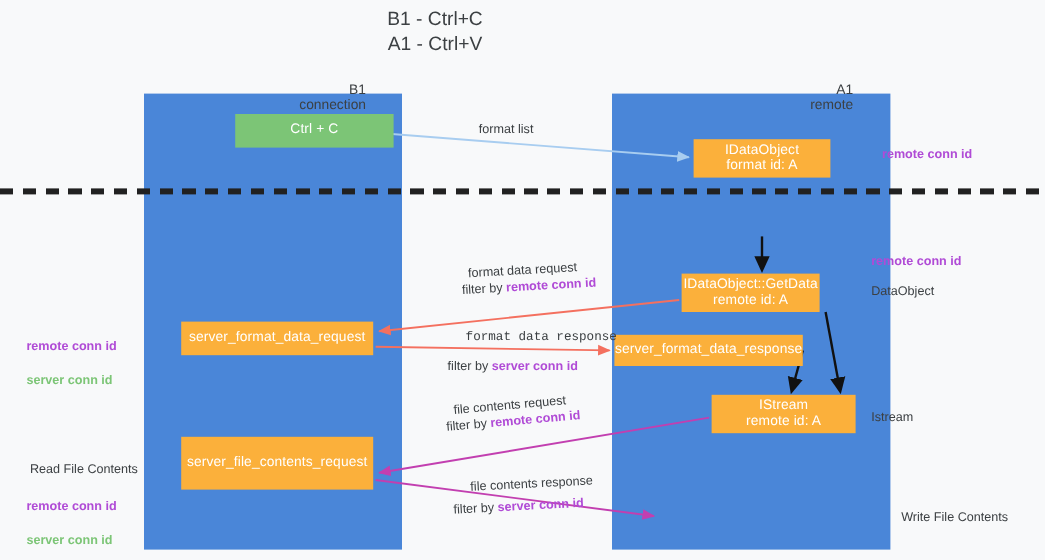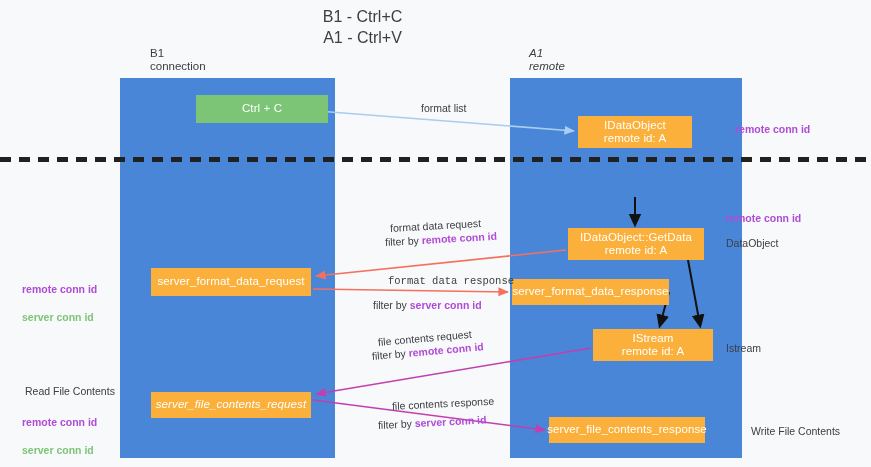--- a/index.html
+++ b/index.html
@@ -21,69 +21,69 @@
   #lane-b1{left:120px;top:78px;width:215px;height:380px;}
   #lane-a1{left:510px;top:78px;width:232px;height:380px;}
 
   
   #title{
     position:absolute;left:0;top:6px;width:725px;
     text-align:center;font-size:16px;line-height:21px;color:#3c4043;
     white-space:pre-line;
   }
   .lane-head{
-    position:absolute;text-align:left;font-size:11.5px;line-height:13px;
-    color:#3c4043;white-space:pre-line;
+    position:absolute;text-align:right;font-size:11.5px;line-height:13px;
+    color:#3c4043;white-space:pre-line;margin-top:22px;
   }
   #head-b1{left:150px;top:47px;width:155px;}
-  #head-a1{left:529px;top:47px;width:162px;font-style:italic;}
+  #head-a1{left:549px;top:47px;width:162px;}
 
   
   .node{
     position:absolute;
     display:flex;align-items:center;justify-content:center;
     text-align:center;
     color:#ffffff;
     font-size:11.5px;line-height:13.5px;
     white-space:pre-line;
     box-sizing:border-box;
     letter-spacing:.1px;
   }
   .green{background:#7cc576;margin-left:36px;}
   .orange{background:#fbb03b;}
 
   #n-ctrlc       {left:160px;top:95px;width:132px;height:28px;}
   #n-idataobject {left:578px;top:116px;width:114px;height:32px;}
   #n-ctrlv       {left:578px;top:173px;width:114px;height:24px;}
-  #n-getdata     {left:568px;top:228px;width:136px;height:32px;}
+  #n-getdata     {left:568px;top:228px;width:115px;height:32px;}
   #n-sfdreq      {left:151px;top:268px;width:160px;height:28px;}
   #n-sfdresp     {left:512px;top:279px;width:157px;height:26px;}
   #n-istream     {left:593px;top:329px;width:120px;height:32px;}
-  #n-sfcreq      {left:151px;top:392px;width:160px;height:26px;font-style:italic;}
+  #n-sfcreq      {left:151px;top:364px;width:160px;height:44px;}
   #n-sfcresp     {left:549px;top:417px;width:156px;height:26px;}
 
   
   #divider{
     position:absolute;left:0px;top:157px;width:871px;height:5px;
     background:repeating-linear-gradient(
       to right,
       #212121 0px,#212121 11px,
       rgba(0,0,0,0) 11px, rgba(0,0,0,0) 19px);
   }
 
   
   .elabel{
     position:absolute;
     font-size:10.5px;line-height:14px;
     color:#3c4043;
     white-space:nowrap;
   }
   .c-purple{color:#b04bd6;font-weight:bold;}
 
-  #l-formatlist {left:421px;top:101px;}
+  #l-formatlist {left:399px;top:101px;}
   #l-fdreq1 {left:390px;top:221px;transform:rotate(-3.2deg);transform-origin:left center;}
   #l-fdreq2 {left:385px;top:235px;transform:rotate(-3.2deg);transform-origin:left center;}
   #l-fdres1 {left:388px;top:274px;font-family:Liberation Mono, monospace;}
   #l-fdres2 {left:373px;top:298px;}
   #l-fcreq1 {left:378px;top:335px;transform:rotate(-5deg);transform-origin:left center;}
   #l-fcreq2 {left:372px;top:349px;transform:rotate(-5deg);transform-origin:left center;}
   #l-fcres1 {left:392px;top:399px;transform:rotate(-3deg);transform-origin:left center;}
   #l-fcres2 {left:378px;top:418px;transform:rotate(-3deg);transform-origin:left center;}
 
   
@@ -150,29 +150,28 @@
 
     <path d="M591,348 L316,394" stroke="#c23fb0" stroke-width="1.6" fill="none" marker-end="url(#ah-mag)"></path>
 
     <path d="M313,400 L545,430" stroke="#c23fb0" stroke-width="1.6" fill="none" marker-end="url(#ah-mag)"></path>
   </svg>
 
   <div id="divider"></div>
 
   <div class="node green" id="n-ctrlc">Ctrl + C</div>
   <div class="node orange" id="n-idataobject">IDataObject
-remote id: A</div>
+format id: A</div>
   <div class="node orange" id="n-getdata">IDataObject::GetData
 remote id: A</div>
   <div class="node orange" id="n-sfdreq">server_format_data_request</div>
   <div class="node orange" id="n-sfdresp">server_format_data_response</div>
   <div class="node orange" id="n-istream">IStream
 remote id: A</div>
   <div class="node orange" id="n-sfcreq">server_file_contents_request</div>
-  <div class="node orange" id="n-sfcresp">server_file_contents_response</div>
 
   <div class="elabel" id="l-formatlist">format list</div>
 
   <div class="elabel" id="l-fdreq1">format data request</div>
   <div class="elabel" id="l-fdreq2"><span>filter by </span><span class="c-purple">remote conn id</span></div>
 
   <div class="elabel" id="l-fdres1">format data response</div>
   <div class="elabel" id="l-fdres2"><span>filter by </span><span class="c-purple">server conn id</span></div>
 
   <div class="elabel" id="l-fcreq1">file contents request</div>

